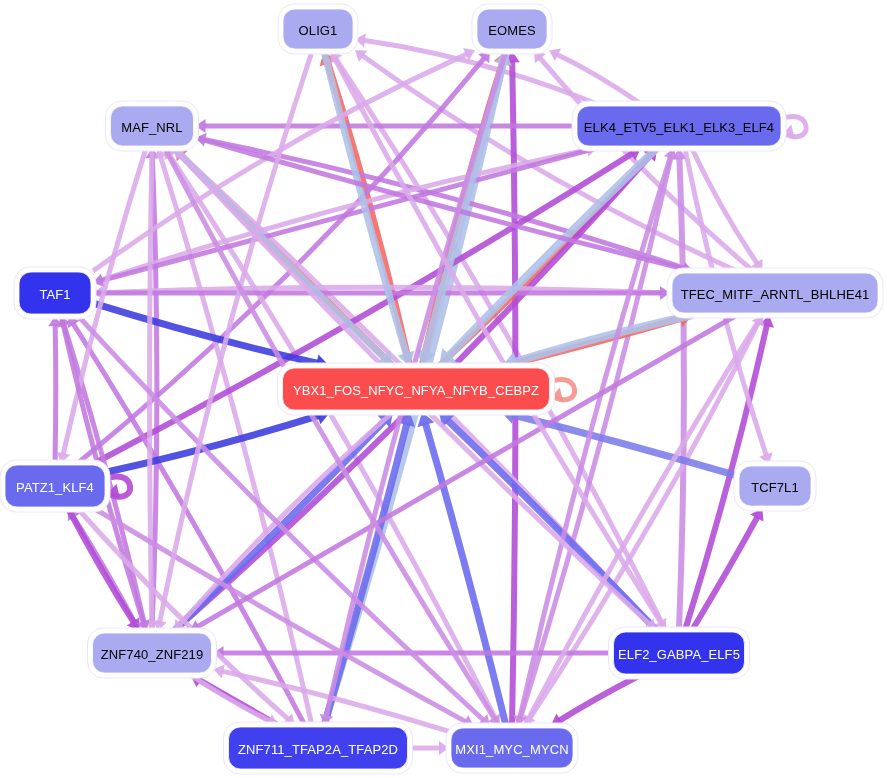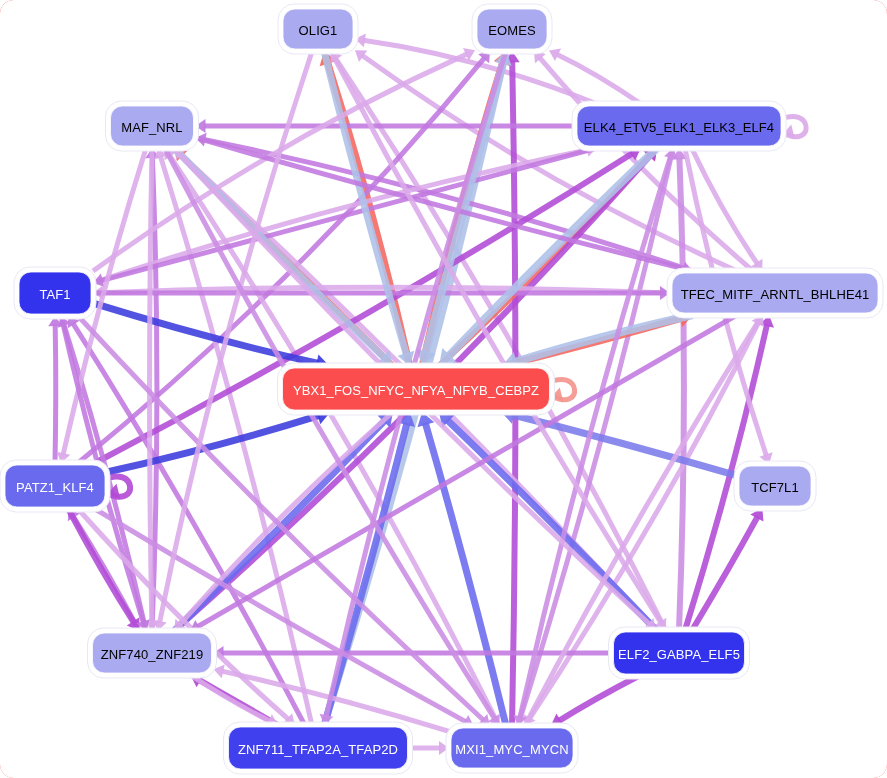--- a/index.html
+++ b/index.html
@@ -7,21 +7,20 @@
     padding: 0;
     background: #ffffff;
   }
   #canvas-wrap {
     position: relative;
     width: 887px;
     height: 778px;
     background: #ef4444;
     font-family: "Liberation Sans", sans-serif;
     overflow: hidden;
-    border-radius: 14px;
   }
   svg#graph {
     position: absolute;
     top: 0;
     left: 0;
     width: 887px;
     height: 778px;
     display: block;
   }
   .node-halo {

